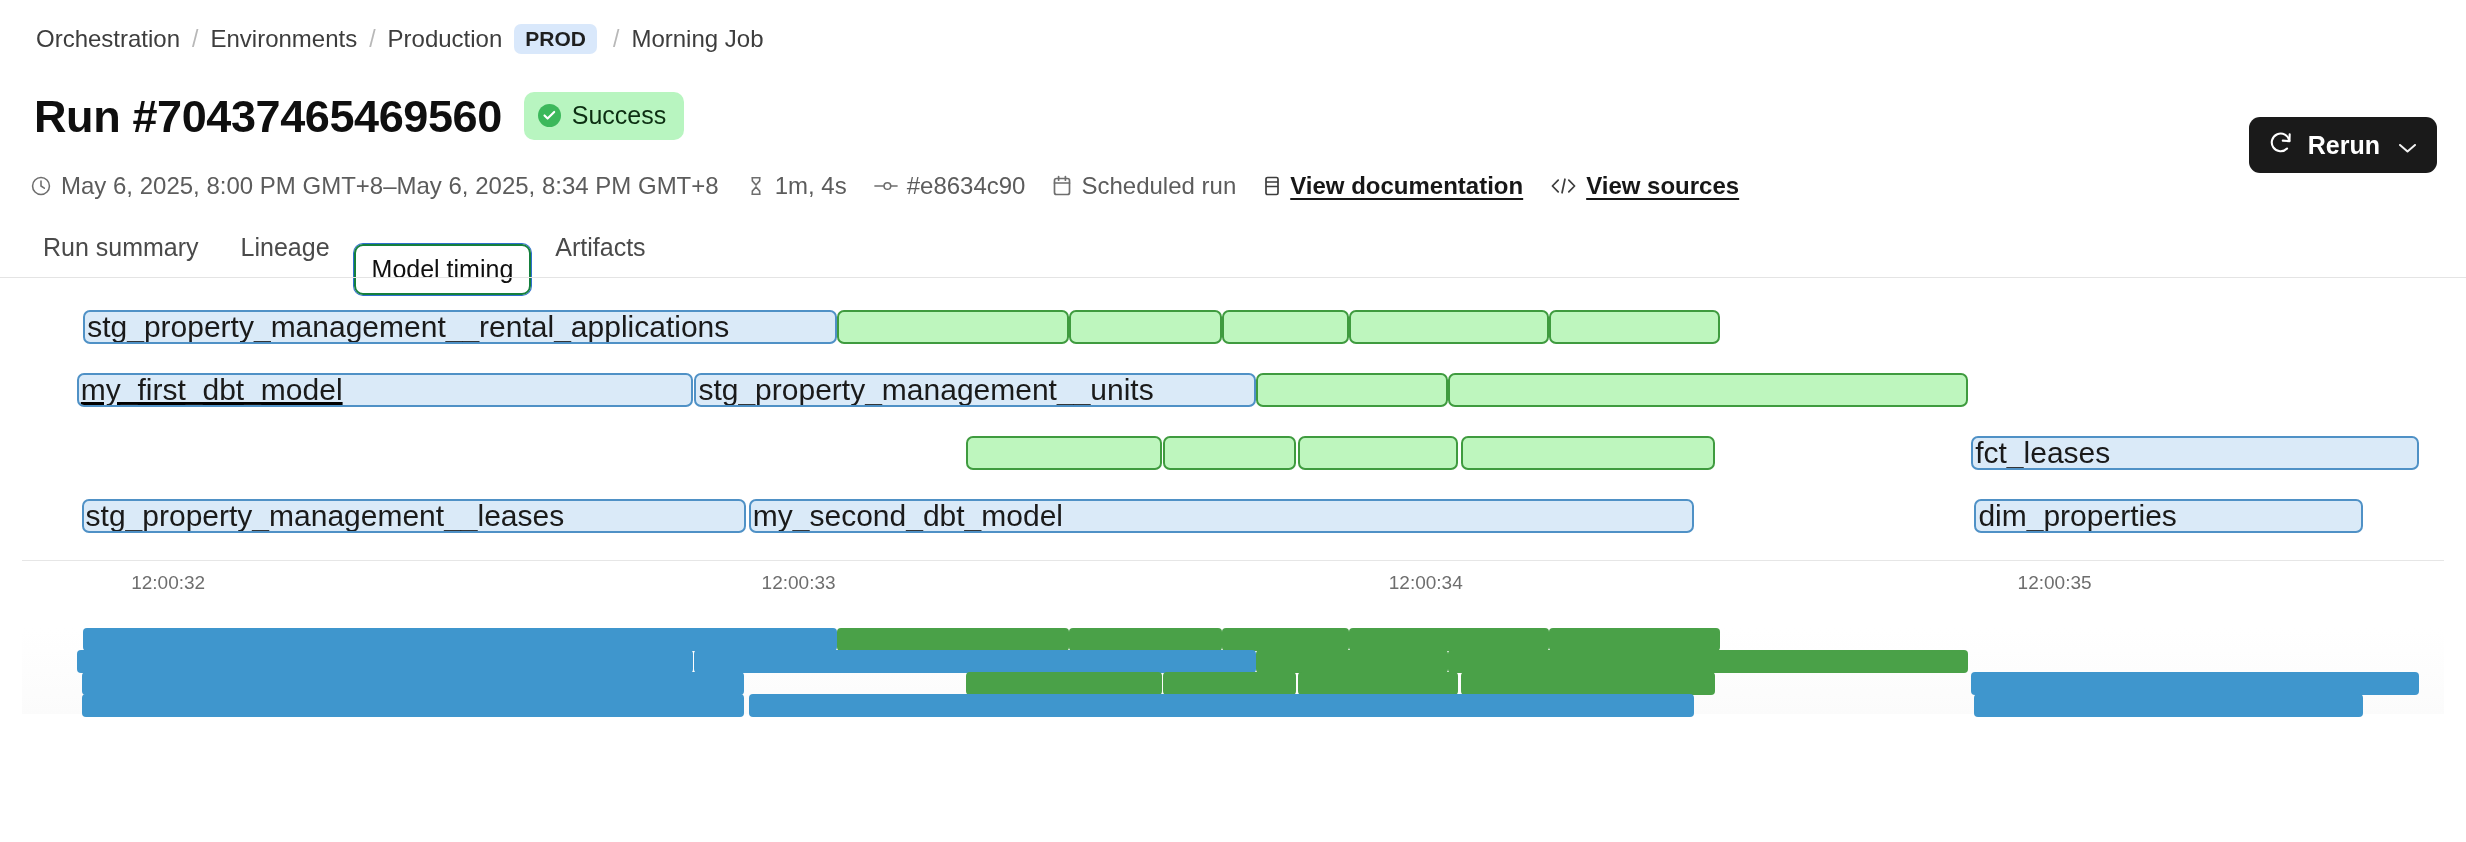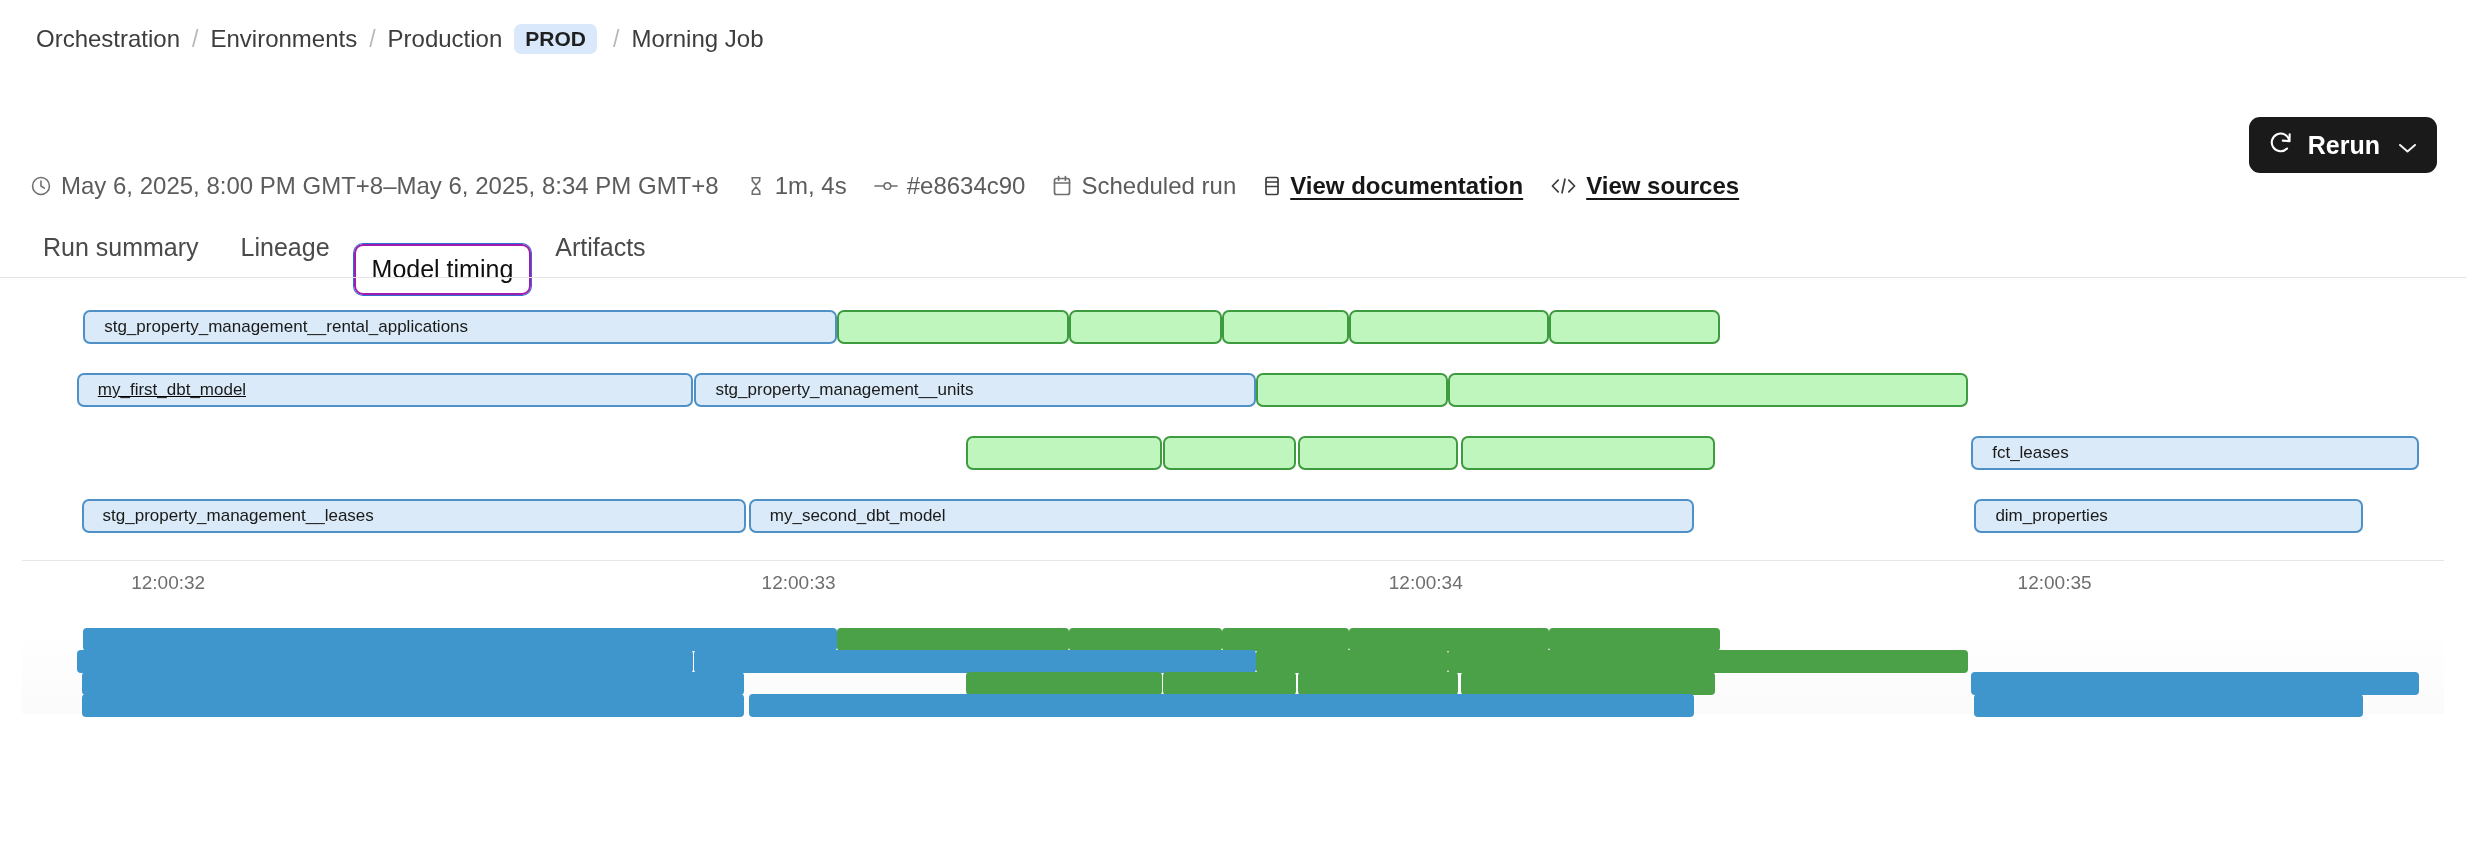--- a/index.html
+++ b/index.html
@@ -144,21 +144,21 @@
     color: #4a4a4a;
     padding: 9px 16px;
     border-radius: 9px;
     cursor: pointer;
     white-space: nowrap;
     border: 2px solid transparent;
     margin: 0 3px;
   }
   .tab.active {
     color: #0f0f0f;
-    border: 2px solid #a21caf;
+    border: 2px solid #15803d;
     box-shadow: 0 0 0 1px #2f6fd0;
     margin-top: 44px;
   }
   .tabs-underline {
     position: absolute;
     left: 0; right: 0;
     top: 277px;
     height: 1px;
     background: #e4e4e4;
   }
@@ -182,23 +182,23 @@
     display: flex;
     align-items: center;
     overflow: hidden;
     cursor: pointer;
   }
   
   .chart-top .bar { height: 34px; border-width: 2px; border-style: solid; }
   .chart-top .bar.blue  { background: #daeaf8; border-color: #4f91c6; }
   .chart-top .bar.green { background: #bef6be; border-color: #3f9b3f; }
   .bar-label {
-    font-size: 17px;
+    font-size: 30px;
     color: #1a1a1a;
-    padding-left: 19px;
+    padding-left: 2px;
     white-space: nowrap;
     overflow: hidden;
     text-overflow: clip;
   }
   
   .chart-bottom .bar { height: 23px; border: none; border-radius: 4px; }
   .chart-bottom .bar.blue  { background: #3f96cd; }
   .chart-bottom .bar.green { background: #4aa148; }
 
   .axis {
@@ -237,20 +237,31 @@
     <span class="crumb">Orchestration</span>
     <span class="crumb-sep">/</span>
     <span class="crumb">Environments</span>
     <span class="crumb-sep">/</span>
     <span class="crumb">Production</span>
     <span class="crumb-tag">PROD</span>
     <span class="crumb-sep" style="padding-left:16px">/</span>
     <span class="crumb">Morning Job</span>
   </nav>
 
+  <div class="title-row">
+    <h1 class="page-title">Run #70437465469560</h1>
+    <div class="status-badge">
+      <span class="status-check">
+        <svg width="13" height="11" viewBox="0 0 13 11">
+            <path d="M1.5 5.4 L4.6 8.6 L11.2 1.9" fill="none" stroke="#ffffff" stroke-width="2.1" stroke-linecap="round" stroke-linejoin="round"></path>
+          </svg>
+      </span>
+      <span>Success</span>
+    </div>
+  </div>
 
   <div class="rerun-btn">
     <span>
       <svg width="25" height="25" viewBox="0 0 24 24" fill="none" stroke="#ffffff" stroke-width="2" stroke-linecap="round" stroke-linejoin="round">
         <path d="M20.5 10.5a8.5 8.5 0 1 0 -2.2 7.3"></path>
         <polyline points="20.8,4.2 20.6,10.7 14.2,10.2"></polyline>
       </svg>
     </span>
     <span>Rerun</span>
     <span class="chev">

